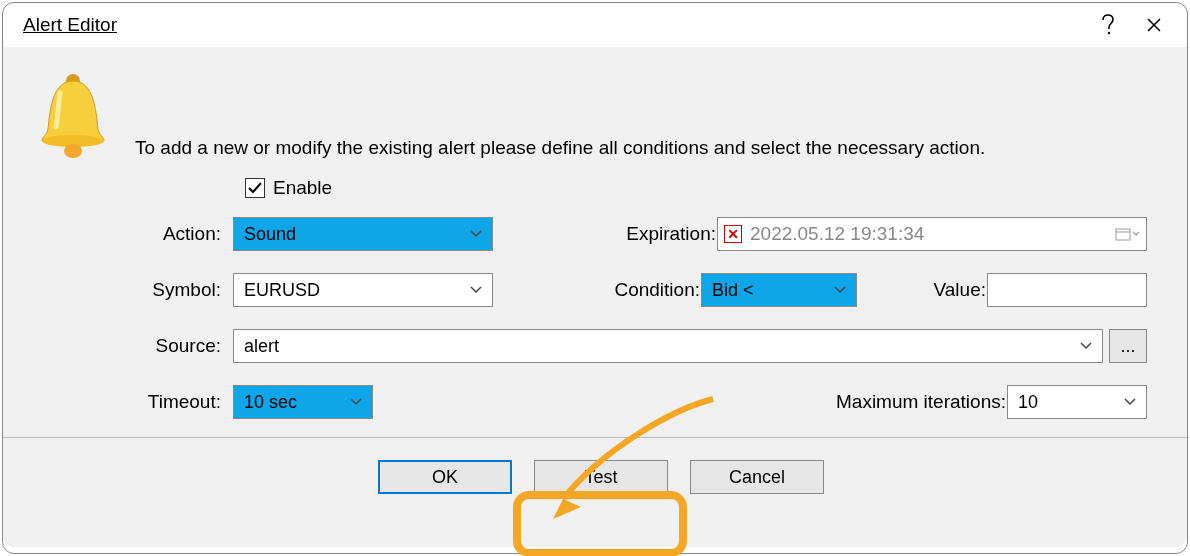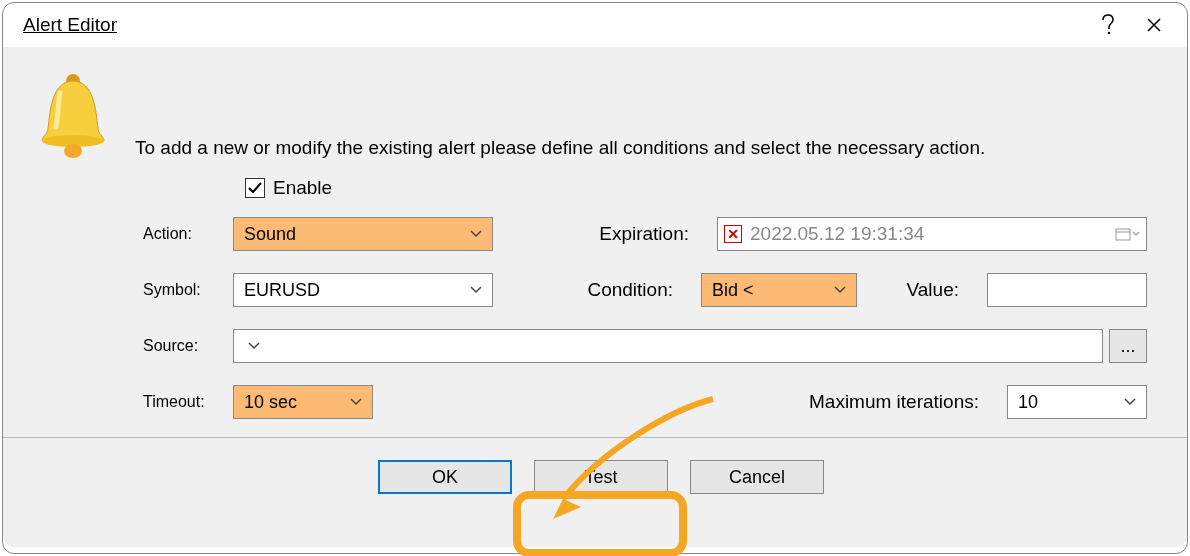--- a/index.html
+++ b/index.html
@@ -22,30 +22,30 @@
       padding: 20px 20px 0 20px;
       height: calc(100% - 44px - 6px);
       border-radius: 0 0 11px 11px;
       position: relative;
     }
     .intro-row { display: flex; align-items: flex-end; gap: 12px; margin-bottom: 18px; }
     .bell-icon-wrap { width: 100px; display: flex; justify-content: center; padding-top: 4px; }
     .intro-text { font-size: 19px; color: #000; padding-top: 22px; }
     .form-area { margin-left: 120px; margin-right: 20px; }
     .row { display: flex; align-items: center; height: 42px; margin-bottom: 14px; }
-    .label { width: 90px; text-align: left; font-size: 16px; padding-right: 12px; }
-    .label-r { text-align: right; font-size: 19px; padding-right: 28px; }
+    .label { width: 90px; text-align: right; font-size: 19px; padding-right: 12px; }
+    .label-r { text-align: right; font-size: 19px; padding-right: 1px; }
     .checkbox-row { margin-left: 102px; display: flex; align-items: center; margin-bottom: 14px; }
     .checkbox {
       width: 20px; height: 20px; border: 1px solid #333; background: #fff;
       display: inline-flex; align-items: center; justify-content: center; margin-right: 8px;
     }
     .checkbox svg { width: 16px; height: 16px; }
     .combo {
-      border: 1px solid #888; background: #fdba74; height: 34px; display: flex;
+      border: 1px solid #888; background: #0ea5e9; height: 34px; display: flex;
       align-items: center; padding: 0 6px 0 10px; position: relative; font-size: 18px;
     }
     .combo-white { background: #fff; gap: 17px; }
     .combo .val { flex: 1; }
     .combo .chev { width: 20px; display: flex; justify-content: center; }
     .input {
       border: 1px solid #888; background: #fff; height: 34px; padding: 0 10px;
       font-size: 18px; display: flex; align-items: center;
     }
     .date-field {
@@ -172,20 +172,21 @@
         <div style="width:40px"></div>
         <div class="label-r" style="width:90px">Value:</div>
         <div class="input" style="width:160px">
           <span></span>
         </div>
       </div>
 
       <div class="row">
         <div class="label">Source:</div>
         <div class="combo combo-white" style="flex:1">
+          <span class="val">alert</span>
           <span class="chev">
             <svg width="12" height="8" viewBox="0 0 12 8">
                 <path d="M1 1 L6 6 L11 1" stroke="#444" stroke-width="1.5" fill="none"></path>
               </svg>
           </span>
         </div>
         <div class="browse-btn">
           <span>...</span>
         </div>
       </div>

